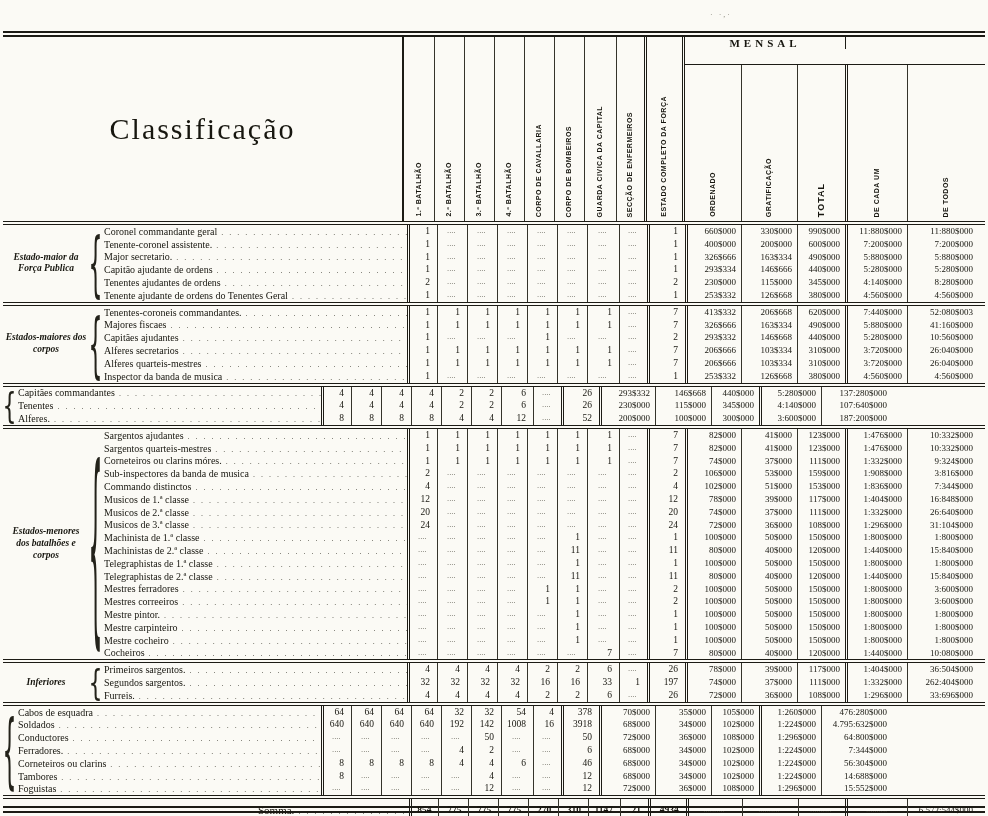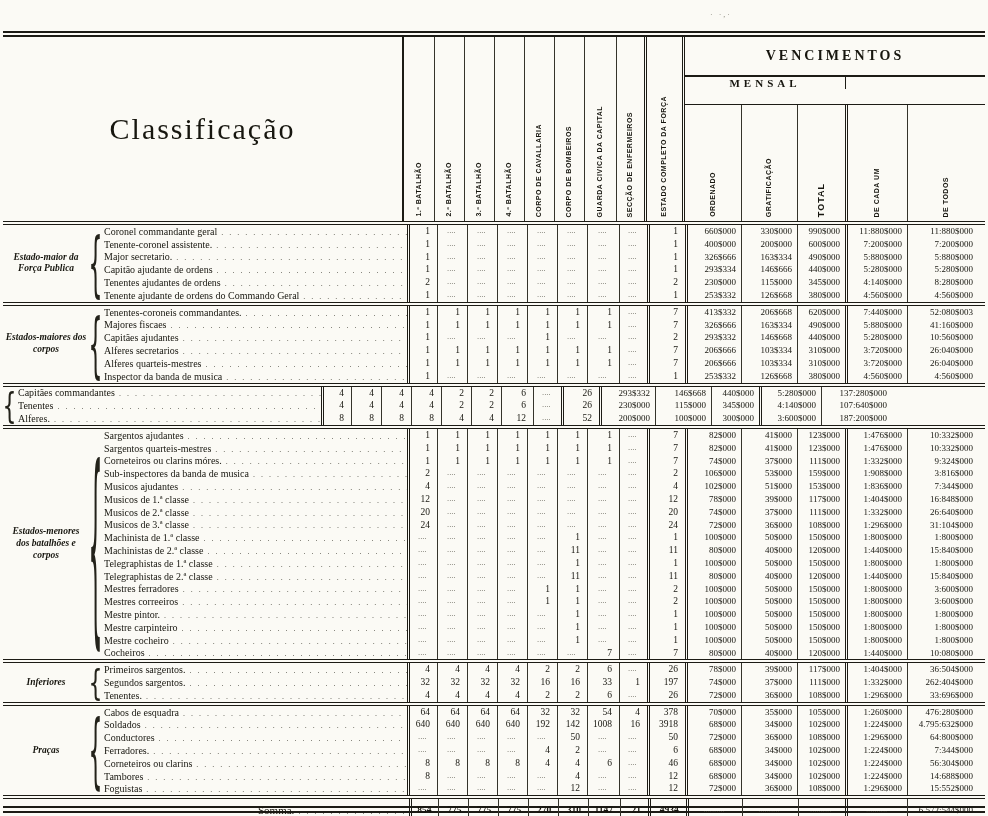--- a/index.html
+++ b/index.html
@@ -152,21 +152,20 @@
             </div>
             <div class="vcell" style="width: 28px; border-left: 1px solid rgb(52, 51, 42);">
               <span class="vlab">SECÇÃO DE ENFERMEIROS</span>
             </div>
             <div class="vcell" style="width: 38px; border-left: 3px double rgb(28, 27, 21);">
               <span class="vlab">ESTADO COMPLETO DA FORÇA</span>
             </div>
           </div>
       </div>
       <div class="th-ven">
-        <div class="gh">VENCIMENTOS</div>
         <div class="subrow">
           <div class="sub mensal">MENSAL</div>
         </div>
         <div class="vrow" id="mcols">
             <div class="vcell" style="width: 56px; border-left: none;">
               <span class="vlab">ORDENADO</span>
             </div>
             <div class="vcell" style="width: 56px; border-left: 1px solid rgb(52, 51, 42);">
               <span class="vlab">GRATIFICAÇÃO</span>
             </div>
@@ -285,21 +284,21 @@
               <div class="cnt dots" style="width: 28px;">....</div>
               <div class="cnt dbl" style="width: 38px;">2</div>
               <div class="mon dbl" style="width: 56px;">230$000</div>
               <div class="mon" style="width: 56px;">115$000</div>
               <div class="mon" style="width: 48px;">345$000</div>
               <div class="mon dbl" style="width: 62px;">4:140$000</div>
               <div class="mon todos" style="width: 78px;">8:280$000</div>
             </div>
             <div class="row">
               <div class="rlabel">
-                <span>Tenente ajudante de ordens do Commando Geral</span>
+                <span>Tenente ajudante de ordens do Tenentes Geral</span>
                 <span class="leaders"> . . . . . . . . . . . . . . . . . . . . . . . . . . . . . . . . . . . . . . . . . . . . . . . . . . . . . . . . . . . .</span>
               </div>
               <div class="cnt dbl" style="width: 30px; border-left: 3px double rgb(28, 27, 21);">1</div>
               <div class="cnt dots" style="width: 30px;">....</div>
               <div class="cnt dots" style="width: 30px;">....</div>
               <div class="cnt dots" style="width: 30px;">....</div>
               <div class="cnt dots" style="width: 30px;">....</div>
               <div class="cnt dots" style="width: 30px;">....</div>
               <div class="cnt dots" style="width: 32px;">....</div>
               <div class="cnt dots" style="width: 28px;">....</div>
@@ -588,21 +587,21 @@
               <div class="cnt dots" style="width: 28px;">....</div>
               <div class="cnt dbl" style="width: 38px;">2</div>
               <div class="mon dbl" style="width: 56px;">106$000</div>
               <div class="mon" style="width: 56px;">53$000</div>
               <div class="mon" style="width: 48px;">159$000</div>
               <div class="mon dbl" style="width: 62px;">1:908$000</div>
               <div class="mon todos" style="width: 78px;">3:816$000</div>
             </div>
             <div class="row">
               <div class="rlabel">
-                <span>Musicos ajudantes</span>
+                <span>Commando distinctos</span>
                 <span class="leaders"> . . . . . . . . . . . . . . . . . . . . . . . . . . . . . . . . . . . . . . . . . . . . . . . . . . . . . . . . . . . .</span>
               </div>
               <div class="cnt dbl" style="width: 30px; border-left: 3px double rgb(28, 27, 21);">4</div>
               <div class="cnt dots" style="width: 30px;">....</div>
               <div class="cnt dots" style="width: 30px;">....</div>
               <div class="cnt dots" style="width: 30px;">....</div>
               <div class="cnt dots" style="width: 30px;">....</div>
               <div class="cnt dots" style="width: 30px;">....</div>
               <div class="cnt dots" style="width: 32px;">....</div>
               <div class="cnt dots" style="width: 28px;">....</div>
@@ -916,42 +915,41 @@
               <div class="cnt" style="width: 28px;">1</div>
               <div class="cnt dbl" style="width: 38px;">197</div>
               <div class="mon dbl" style="width: 56px;">74$000</div>
               <div class="mon" style="width: 56px;">37$000</div>
               <div class="mon" style="width: 48px;">111$000</div>
               <div class="mon dbl" style="width: 62px;">1:332$000</div>
               <div class="mon todos" style="width: 78px;">262:404$000</div>
             </div>
             <div class="row">
               <div class="rlabel">
-                <span>Tenentes.</span>
+                <span>Furreis.</span>
                 <span class="leaders"> . . . . . . . . . . . . . . . . . . . . . . . . . . . . . . . . . . . . . . . . . . . . . . . . . . . . . . . . . . . .</span>
               </div>
               <div class="cnt dbl" style="width: 30px; border-left: 3px double rgb(28, 27, 21);">4</div>
               <div class="cnt" style="width: 30px;">4</div>
               <div class="cnt" style="width: 30px;">4</div>
               <div class="cnt" style="width: 30px;">4</div>
               <div class="cnt" style="width: 30px;">2</div>
               <div class="cnt" style="width: 30px;">2</div>
               <div class="cnt" style="width: 32px;">6</div>
               <div class="cnt dots" style="width: 28px;">....</div>
               <div class="cnt dbl" style="width: 38px;">26</div>
               <div class="mon dbl" style="width: 56px;">72$000</div>
               <div class="mon" style="width: 56px;">36$000</div>
               <div class="mon" style="width: 48px;">108$000</div>
               <div class="mon dbl" style="width: 62px;">1:296$000</div>
               <div class="mon todos" style="width: 78px;">33:696$000</div>
             </div>
           </div>
         </div>
         <div class="group">
-          <div class="group-label">Praças</div>
           <div class="group-brace">
             <span style="transform: scaleY(3.73);">{</span>
           </div>
           <div class="group-rows">
             <div class="row">
               <div class="rlabel">
                 <span>Cabos de esquadra</span>
                 <span class="leaders"> . . . . . . . . . . . . . . . . . . . . . . . . . . . . . . . . . . . . . . . . . . . . . . . . . . . . . . . . . . . .</span>
               </div>
               <div class="cnt dbl" style="width: 30px; border-left: 3px double rgb(28, 27, 21);">64</div>

